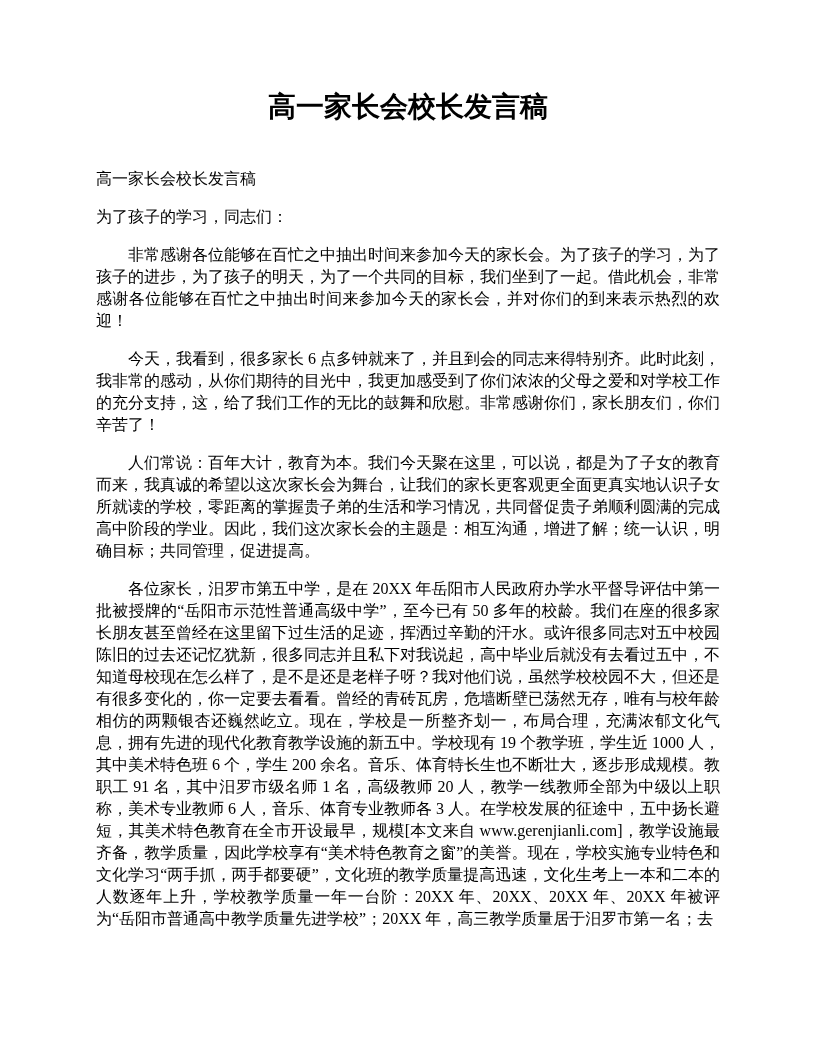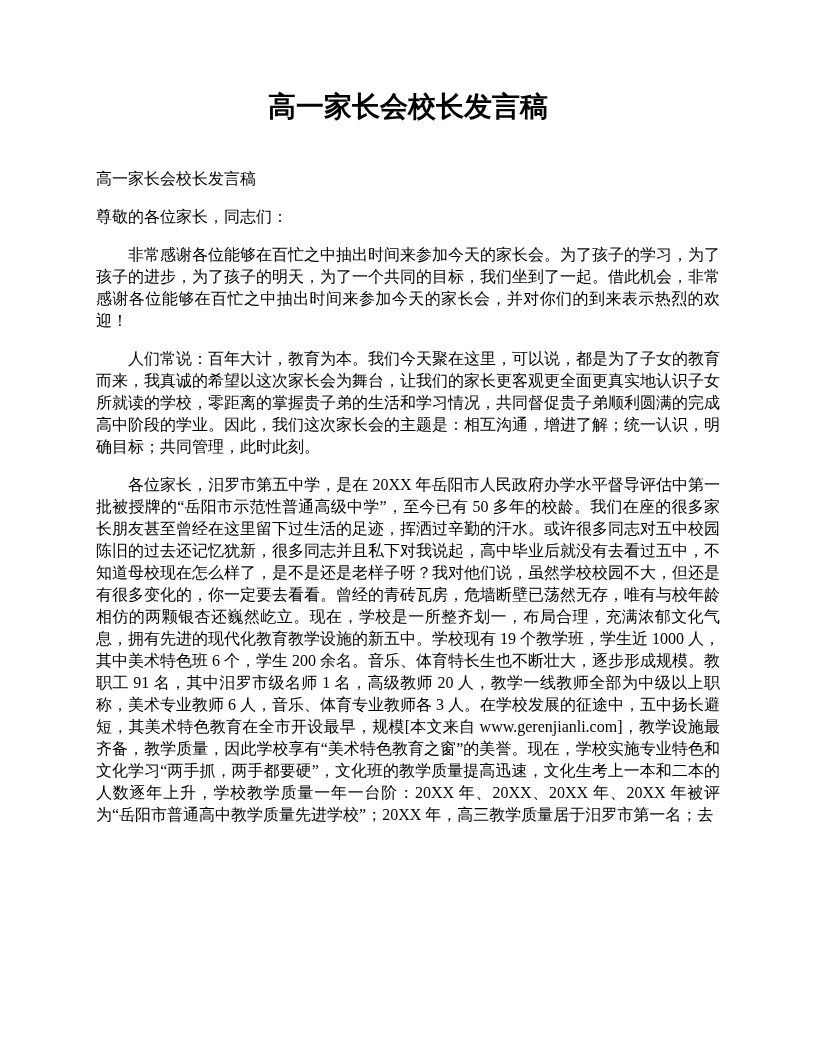--- a/index.html
+++ b/index.html
@@ -37,22 +37,23 @@
   }
 </style>
 </head>
 <body>
 
 <div class="page">
   <h1 class="doc-title">高一家长会校长发言稿</h1>
 
   <p class="para">高一家长会校长发言稿</p>
 
-  <p class="para">尊敬的各位家长，同志们：</p>
+  <p class="para">为了孩子的学习，同志们：</p>
 
 
   <p class="para indent">非常感谢各位能够在百忙之中抽出时间来参加今天的家长会。为了孩子的学习，为了孩子的进步，为了孩子的明天，为了一个共同的目标，我们坐到了一起。借此机会，非常感谢各位能够在百忙之中抽出时间来参加今天的家长会，并对你们的到来表示热烈的欢迎！</p>
 
+  <p class="para indent">今天，我看到，很多家长 6 点多钟就来了，并且到会的同志来得特别齐。此时此刻，我非常的感动，从你们期待的目光中，我更加感受到了你们浓浓的父母之爱和对学校工作的充分支持，这，给了我们工作的无比的鼓舞和欣慰。非常感谢你们，家长朋友们，你们辛苦了！</p>
 
-  <p class="para indent">人们常说：百年大计，教育为本。我们今天聚在这里，可以说，都是为了子女的教育而来，我真诚的希望以这次家长会为舞台，让我们的家长更客观更全面更真实地认识子女所就读的学校，零距离的掌握贵子弟的生活和学习情况，共同督促贵子弟顺利圆满的完成高中阶段的学业。因此，我们这次家长会的主题是：相互沟通，增进了解；统一认识，明确目标；共同管理，此时此刻。</p>
+  <p class="para indent">人们常说：百年大计，教育为本。我们今天聚在这里，可以说，都是为了子女的教育而来，我真诚的希望以这次家长会为舞台，让我们的家长更客观更全面更真实地认识子女所就读的学校，零距离的掌握贵子弟的生活和学习情况，共同督促贵子弟顺利圆满的完成高中阶段的学业。因此，我们这次家长会的主题是：相互沟通，增进了解；统一认识，明确目标；共同管理，促进提高。</p>
 
   <p class="para indent">各位家长，汨罗市第五中学，是在 20XX 年岳阳市人民政府办学水平督导评估中第一批被授牌的“岳阳市示范性普通高级中学”，至今已有 50 多年的校龄。我们在座的很多家长朋友甚至曾经在这里留下过生活的足迹，挥洒过辛勤的汗水。或许很多同志对五中校园陈旧的过去还记忆犹新，很多同志并且私下对我说起，高中毕业后就没有去看过五中，不知道母校现在怎么样了，是不是还是老样子呀？我对他们说，虽然学校校园不大，但还是有很多变化的，你一定要去看看。曾经的青砖瓦房，危墙断壁已荡然无存，唯有与校年龄相仿的两颗银杏还巍然屹立。现在，学校是一所整齐划一，布局合理，充满浓郁文化气息，拥有先进的现代化教育教学设施的新五中。学校现有 19 个教学班，学生近 1000 人，其中美术特色班 6 个，学生 200 余名。音乐、体育特长生也不断壮大，逐步形成规模。教职工 91 名，其中汨罗市级名师 1 名，高级教师 20 人，教学一线教师全部为中级以上职称，美术专业教师 6 人，音乐、体育专业教师各 3 人。在学校发展的征途中，五中扬长避短，其美术特色教育在全市开设最早，规模[本文来自 www.gerenjianli.com]，教学设施最齐备，教学质量，因此学校享有“美术特色教育之窗”的美誉。现在，学校实施专业特色和文化学习“两手抓，两手都要硬”，文化班的教学质量提高迅速，文化生考上一本和二本的人数逐年上升，学校教学质量一年一台阶：20XX 年、20XX、20XX 年、20XX 年被评为“岳阳市普通高中教学质量先进学校”；20XX 年，高三教学质量居于汨罗市第一名；去</p>
 </div>
 
 </body></html>

